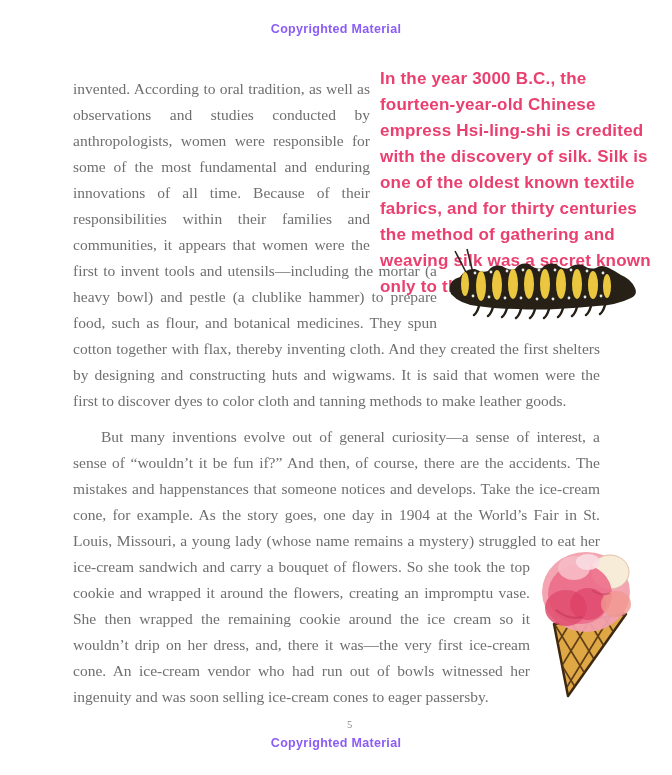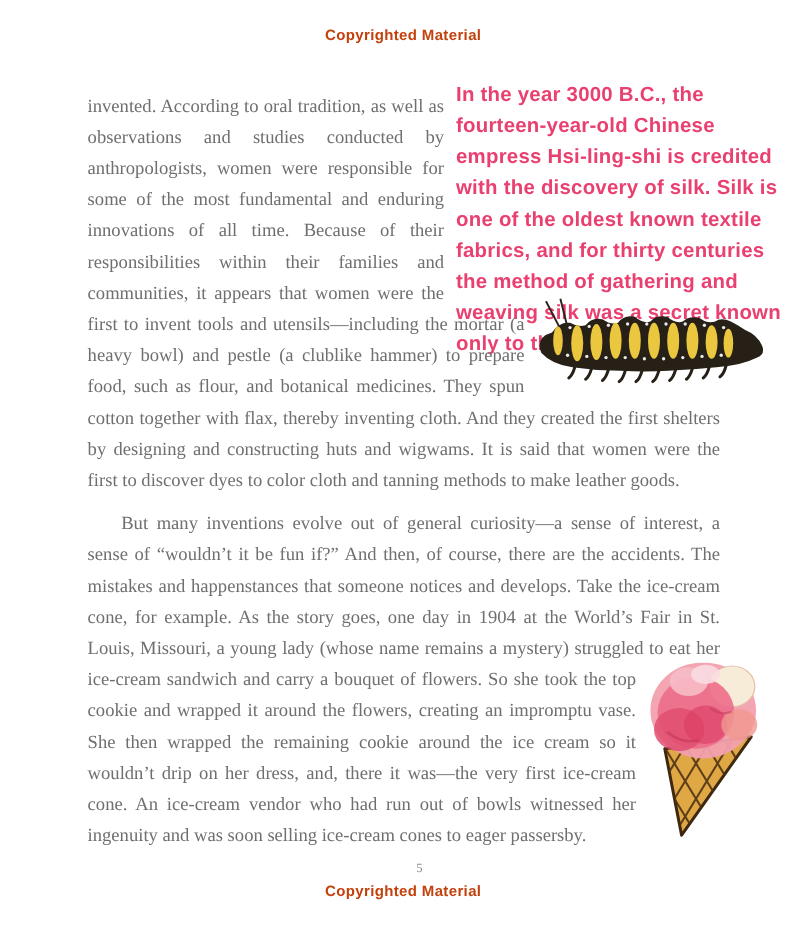--- a/index.html
+++ b/index.html
@@ -8,21 +8,21 @@
     width:672px; height:775px;
     background:#ffffff;
     overflow:hidden;
     font-family:"Liberation Serif", serif;
   }
   .watermark {
     position:absolute; left:0; right:0;
     text-align:center;
     font-family:"Liberation Sans", sans-serif;
     font-size:12.5px; font-weight:700;
-    color:#c2410c; letter-spacing:0.3px;
+    color:#8b5cf6; letter-spacing:0.3px;
   }
   .watermark.top { top:22px; }
   .watermark.bottom { top:736px; }
   .pagenum {
     position:absolute; top:719px; left:0; right:0;
     margin-left:27px;
     text-align:center;
     font-family:"Liberation Serif", serif;
     font-size:10.5px; color:#8a8a8a;
   }

